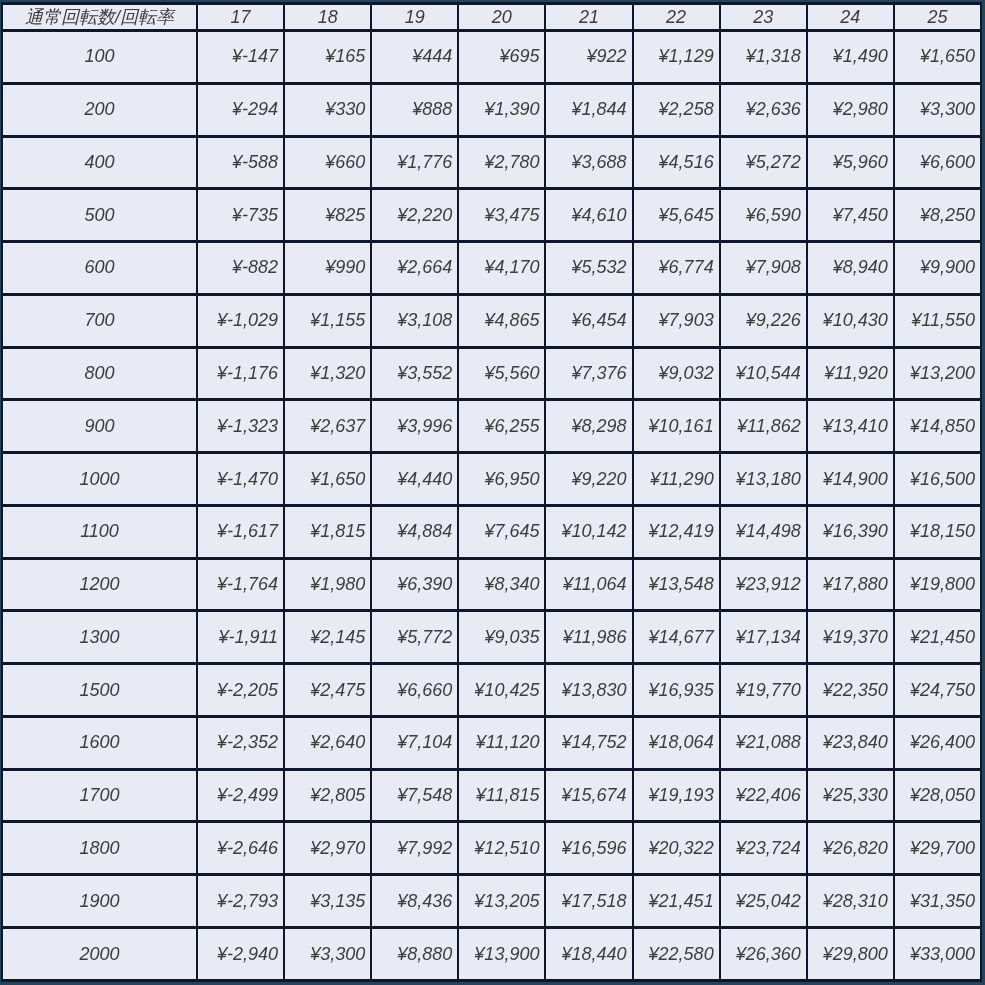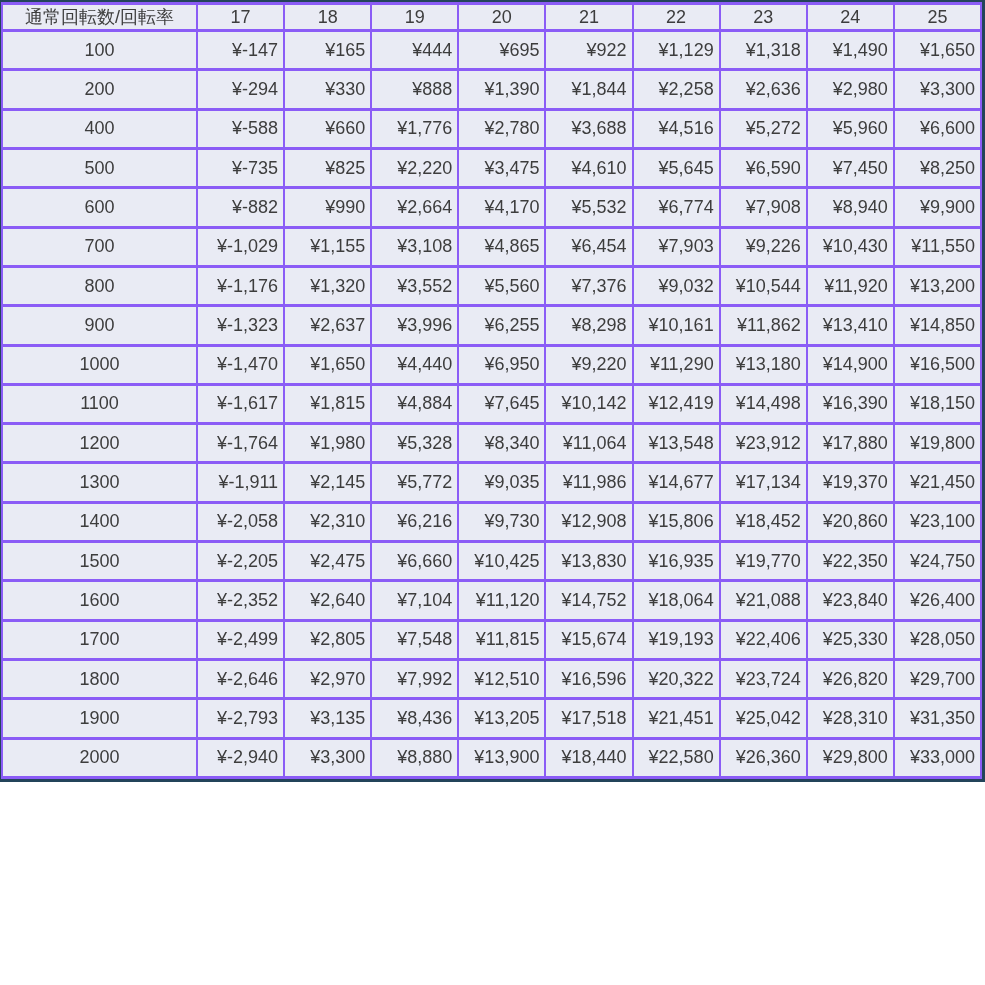--- a/index.html
+++ b/index.html
@@ -4,26 +4,27 @@
 <style>
   html, body {
     margin: 0;
     padding: 0;
     background: #ffffff;
     font-family: "Liberation Sans", "DejaVu Sans", sans-serif;
   }
   .table-frame {
     box-sizing: border-box;
     width: 985px;
-    height: 782px;
+    height: 985px;
     border-style: solid;
     border-color: #23445a;
     border-width: 2px 3px 3px 1px;
-    background: #8b5cf6;
+    background: #0f172a;
     overflow: hidden;
+    font-style: italic;
   }
   table.payout {
     width: 100%;
     height: 100%;
     table-layout: fixed;
     border-collapse: separate;
     border-spacing: 2px 3px;
   }
   col.label-col-def { width: 193px; }
   table.payout th,
@@ -193,53 +194,41 @@
           <td class="num-col">¥10,142</td>
           <td class="num-col">¥12,419</td>
           <td class="num-col">¥14,498</td>
           <td class="num-col">¥16,390</td>
           <td class="num-col">¥18,150</td>
         </tr>
         <tr>
           <td class="label-col">1200</td>
           <td class="num-col">¥-1,764</td>
           <td class="num-col">¥1,980</td>
-          <td class="num-col">¥5,328</td>
+          <td class="num-col">¥6,390</td>
           <td class="num-col">¥8,340</td>
           <td class="num-col">¥11,064</td>
           <td class="num-col">¥13,548</td>
           <td class="num-col">¥23,912</td>
           <td class="num-col">¥17,880</td>
           <td class="num-col">¥19,800</td>
         </tr>
         <tr>
           <td class="label-col">1300</td>
           <td class="num-col">¥-1,911</td>
           <td class="num-col">¥2,145</td>
           <td class="num-col">¥5,772</td>
           <td class="num-col">¥9,035</td>
           <td class="num-col">¥11,986</td>
           <td class="num-col">¥14,677</td>
           <td class="num-col">¥17,134</td>
           <td class="num-col">¥19,370</td>
           <td class="num-col">¥21,450</td>
         </tr>
         <tr>
-          <td class="label-col">1400</td>
-          <td class="num-col">¥-2,058</td>
-          <td class="num-col">¥2,310</td>
-          <td class="num-col">¥6,216</td>
-          <td class="num-col">¥9,730</td>
-          <td class="num-col">¥12,908</td>
-          <td class="num-col">¥15,806</td>
-          <td class="num-col">¥18,452</td>
-          <td class="num-col">¥20,860</td>
-          <td class="num-col">¥23,100</td>
-        </tr>
-        <tr>
           <td class="label-col">1500</td>
           <td class="num-col">¥-2,205</td>
           <td class="num-col">¥2,475</td>
           <td class="num-col">¥6,660</td>
           <td class="num-col">¥10,425</td>
           <td class="num-col">¥13,830</td>
           <td class="num-col">¥16,935</td>
           <td class="num-col">¥19,770</td>
           <td class="num-col">¥22,350</td>
           <td class="num-col">¥24,750</td>

